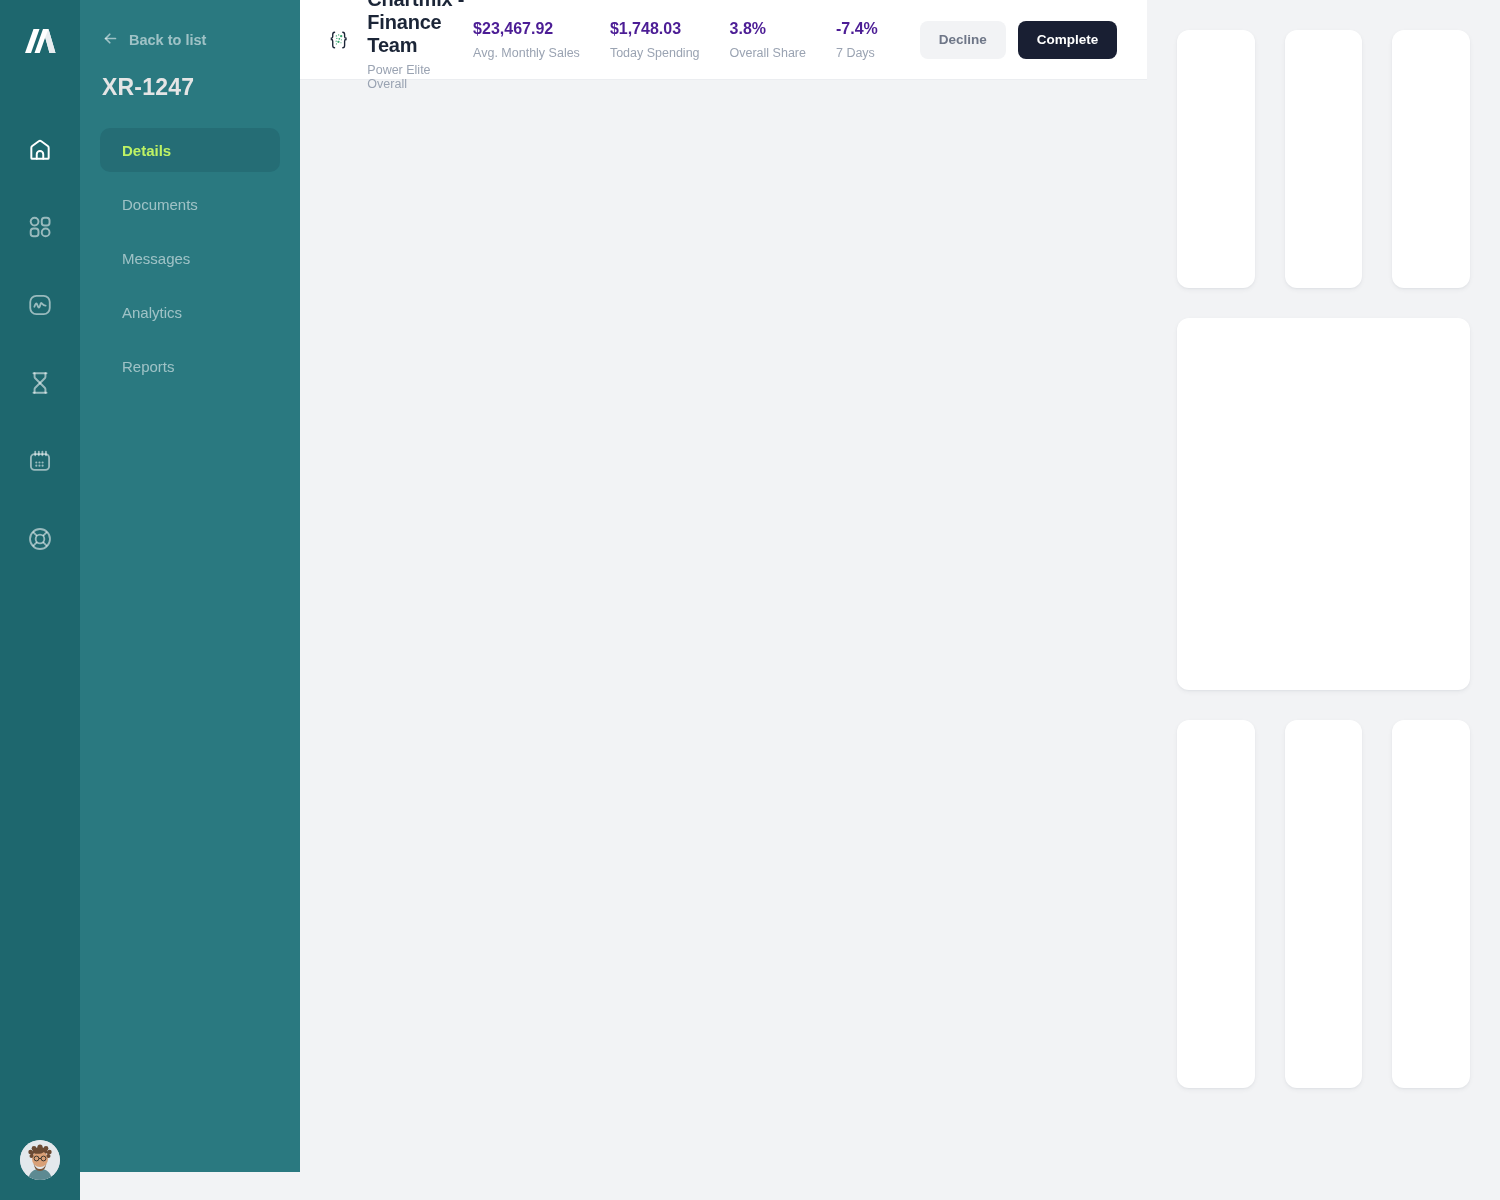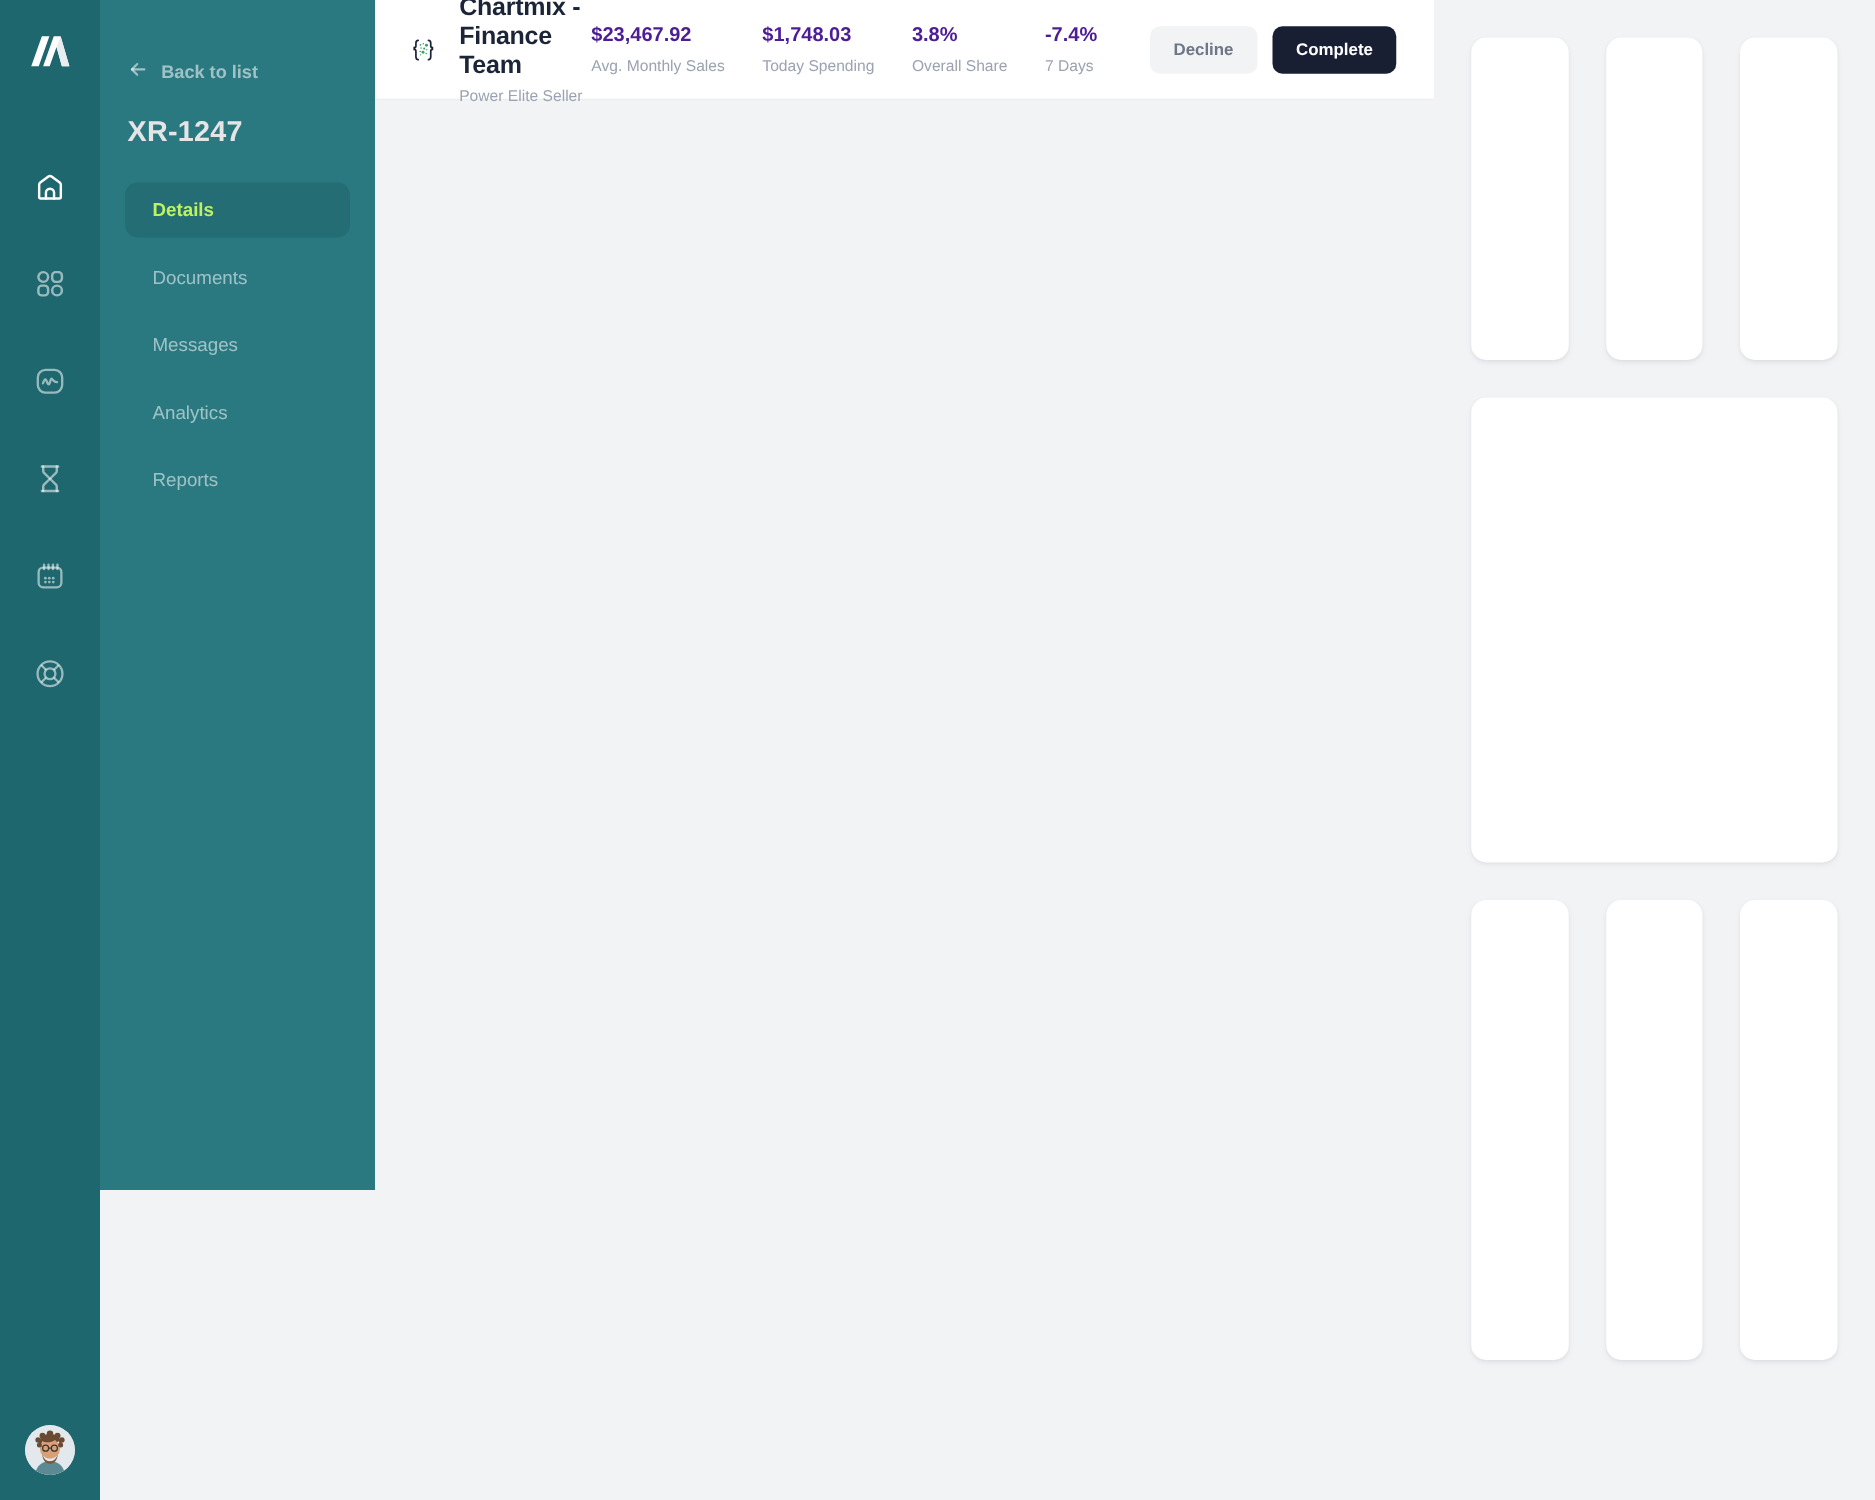--- a/index.html
+++ b/index.html
@@ -21,23 +21,23 @@
   .rail-logo { width:40px; height:40px; display:flex; align-items:center; justify-content:center; }
   .rail-nav { margin-top:74px; display:flex; flex-direction:column; gap:52px; align-items:center; }
   .rail-icon { width:26px; height:26px; color:rgba(255,255,255,.55); cursor:pointer; display:flex; align-items:center; justify-content:center; }
   .rail-icon.active { color:#ffffff; }
   .rail-icon svg { width:26px; height:26px; }
   .rail-spacer { flex:1; }
   .rail-avatar { width:40px; height:40px; border-radius:50%; overflow:hidden; cursor:pointer; background:#dfe5ea; }
 
   
   .panel {
-    width:220px; height:952px; flex:0 0 220px;
+    width:220px; height:1172px; flex:0 0 220px;
     background:#2a7980;
-    padding:47px 20px 0 20px;
+    padding:30px 20px 0 20px;
   }
   .back-link {
     display:flex; align-items:center; gap:10px;
     color:rgba(255,255,255,.55); font-size:14.5px; font-weight:600;
     cursor:pointer; padding-left:2px;
   }
   .back-link svg { width:17px; height:17px; }
   .panel-title {
     color:#e5e5e5; font-size:23px; font-weight:700; letter-spacing:.2px;
     margin:24px 0 0 2px;
@@ -220,21 +220,21 @@
           <circle cx="20.5" cy="18.5" r="1.9"></circle>
           <circle cx="25" cy="20.5" r="1.2"></circle>
           <circle cx="13.5" cy="23.5" r="1.4"></circle>
           <circle cx="18.5" cy="25" r="2.5"></circle>
           <circle cx="24" cy="27" r="1.3"></circle>
           <circle cx="14" cy="29.5" r="1.2"></circle>
         </g>
       </svg>
       <div class="brand-text">
         <div class="title">Chartmix - Finance Team</div>
-        <div class="subtitle">Power Elite Seller</div>
+        <div class="subtitle">Power Elite Overall</div>
       </div>
     </div>
 
     <div class="topbar-right">
       <div class="stat">
         <div class="value">$23,467.92</div>
         <div class="label">Avg. Monthly Sales</div>
       </div>
       <div class="stat">
         <div class="value">$1,748.03</div>

